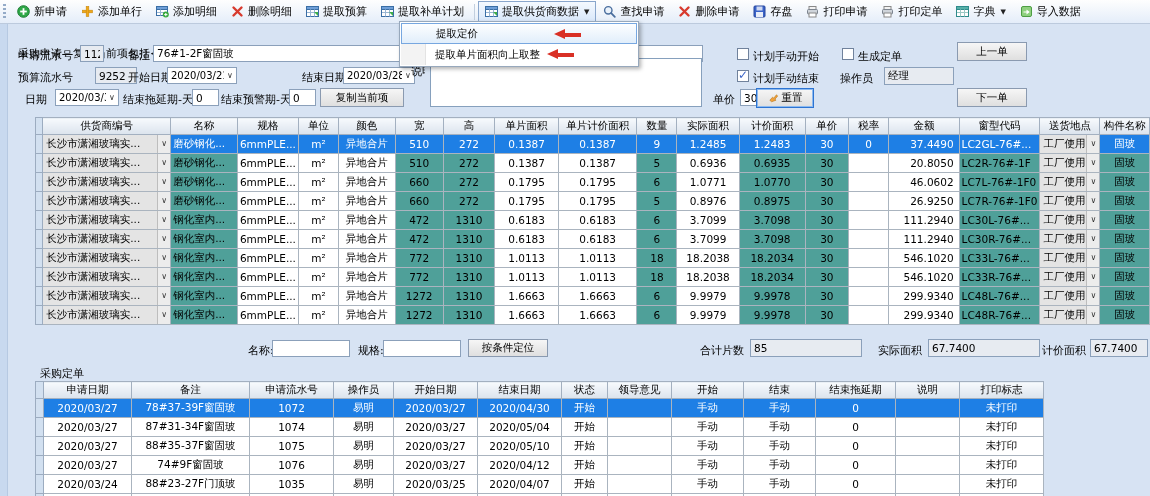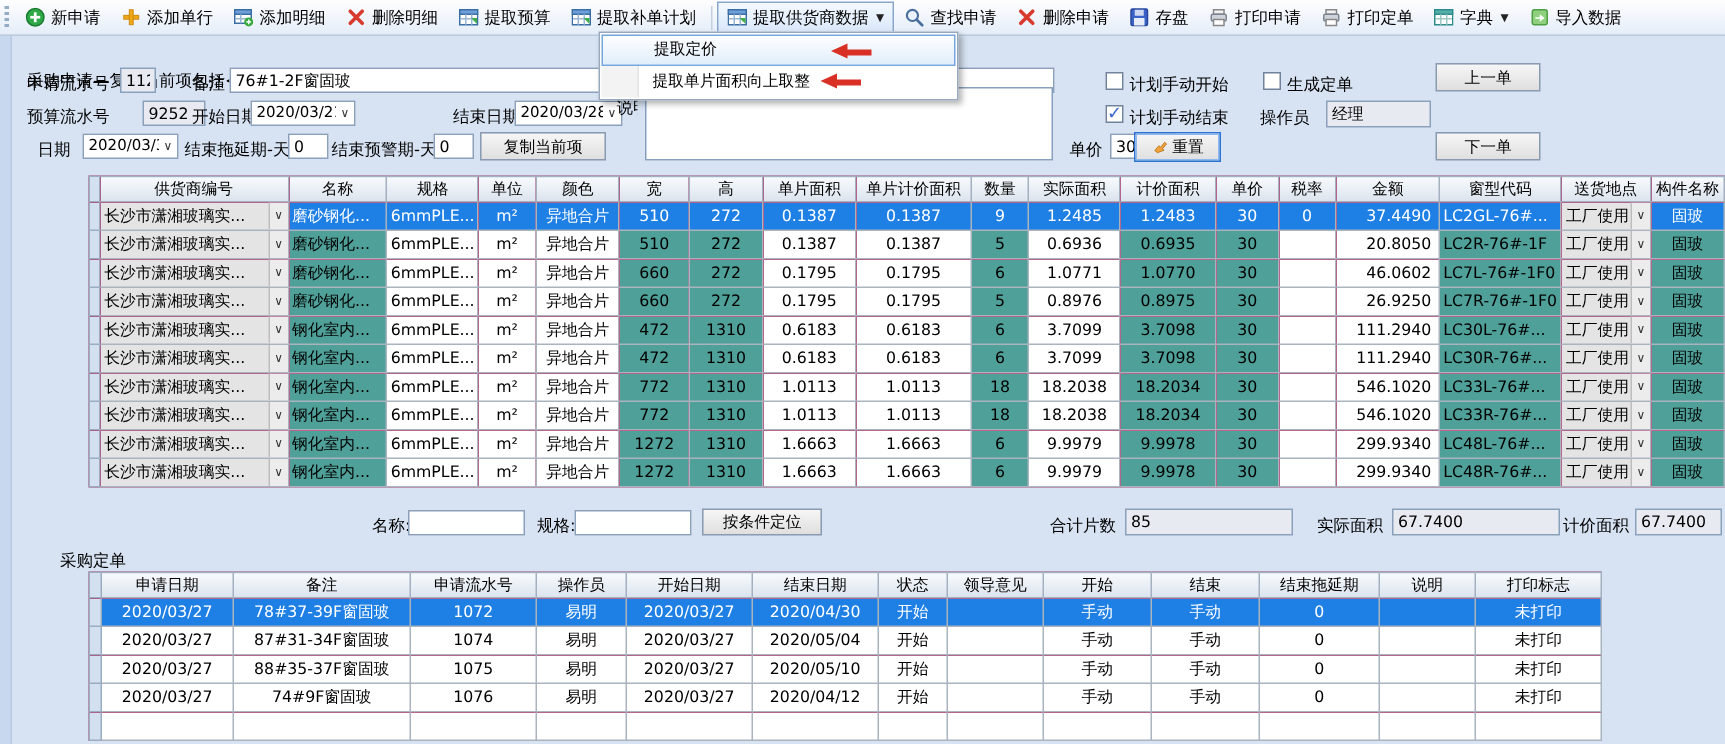--- a/index.html
+++ b/index.html
@@ -59,21 +59,21 @@
   line-height:19px; }
 .red-arrow { position:absolute; top:5px; width:30px; height:11px; }
 .red-arrow::before { content:""; position:absolute; left:0; top:0;
   border-top:5.5px solid transparent; border-bottom:5.5px solid transparent;
   border-right:11px solid #d93025; }
 .red-arrow::after { content:""; position:absolute; left:10px; top:3.5px;
   width:17px; height:4px; background:#d93025; }
 
 
 table.grid { position:absolute; border-collapse:collapse; table-layout:fixed;
-  background:#be185d;margin-left:24px; }
+  background:#0f172a; }
 table.grid th { height:17px; font-weight:normal; font-size:10.5px;
   background:linear-gradient(#f7fafd,#dbe3ed); border:1px solid #a3b0c0;
   overflow:hidden; white-space:nowrap; padding:0 1px; }
 table.grid td { height:19px; font-size:10.5px; border:1px solid #aab4bf;
   overflow:hidden; white-space:nowrap; padding:0 2px; text-align:center; background:#fff; }
 table.grid td.teal { background:#4fa099; }
 table.grid td.left { text-align:left; }
 table.grid td.money { text-align:right; padding-right:5px; }
 table.grid td.strip, table.grid th.strip { background:#d2e0f0; border-color:#9cacc0; padding:0; }
 table.grid td.dd { background:#e4e4e4; padding:0; }
@@ -755,20 +755,36 @@
         <td>开始</td>
         <td></td>
         <td>手动</td>
         <td>手动</td>
         <td>0</td>
         <td></td>
         <td>未打印</td>
       </tr>
       <tr>
         <td class="strip"></td>
+        <td>2020/03/24</td>
+        <td>88#23-27F门顶玻</td>
+        <td>1035</td>
+        <td>易明</td>
+        <td>2020/03/25</td>
+        <td>2020/04/07</td>
+        <td>开始</td>
+        <td></td>
+        <td>手动</td>
+        <td>手动</td>
+        <td>0</td>
+        <td></td>
+        <td>未打印</td>
+      </tr>
+      <tr>
+        <td class="strip"></td>
         <td></td>
         <td></td>
         <td></td>
         <td></td>
         <td></td>
         <td></td>
         <td></td>
         <td></td>
         <td></td>
         <td></td>

